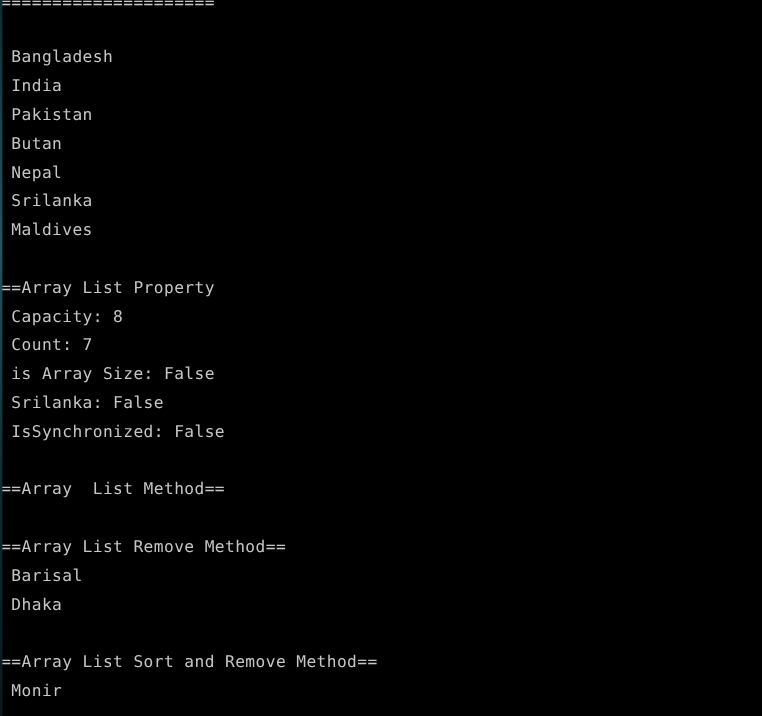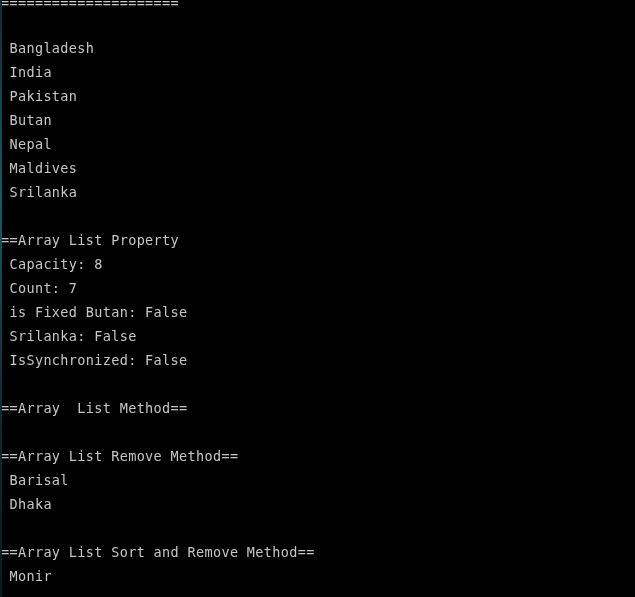--- a/index.html
+++ b/index.html
@@ -73,27 +73,27 @@
 <div id="console-window">
   <div id="left-edge"></div>
   <div id="console-text">
       <div class="line clipped-top">=====================</div>
       <div class="line blank"></div>
       <div class="line"> Bangladesh</div>
       <div class="line"> India</div>
       <div class="line"> Pakistan</div>
       <div class="line"> Butan</div>
       <div class="line"> Nepal</div>
+      <div class="line"> Srilanka</div>
       <div class="line"> Maldives</div>
-      <div class="line"> Srilanka</div>
       <div class="line blank"></div>
       <div class="line">==Array List Property</div>
       <div class="line"> Capacity: 8</div>
       <div class="line"> Count: 7</div>
-      <div class="line"> is Fixed Butan: False</div>
+      <div class="line"> is Array Size: False</div>
       <div class="line"> Srilanka: False</div>
       <div class="line"> IsSynchronized: False</div>
       <div class="line blank"></div>
       <div class="line">==Array  List Method==</div>
       <div class="line blank"></div>
       <div class="line">==Array List Remove Method==</div>
       <div class="line"> Barisal</div>
       <div class="line"> Dhaka</div>
       <div class="line blank"></div>
       <div class="line">==Array List Sort and Remove Method==</div>

